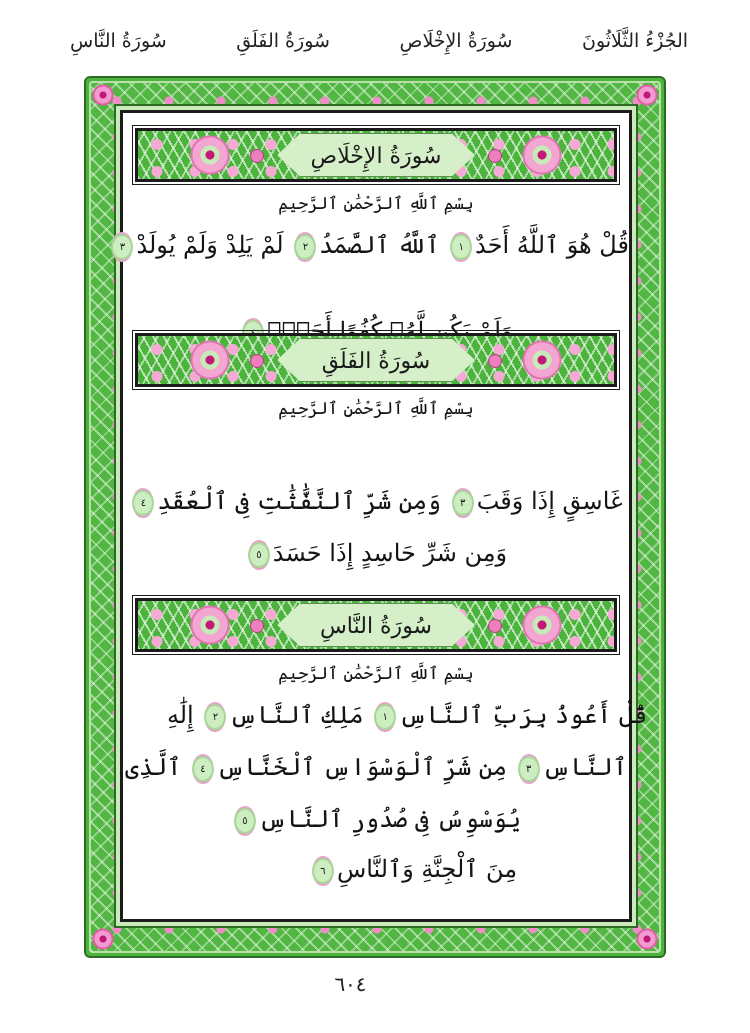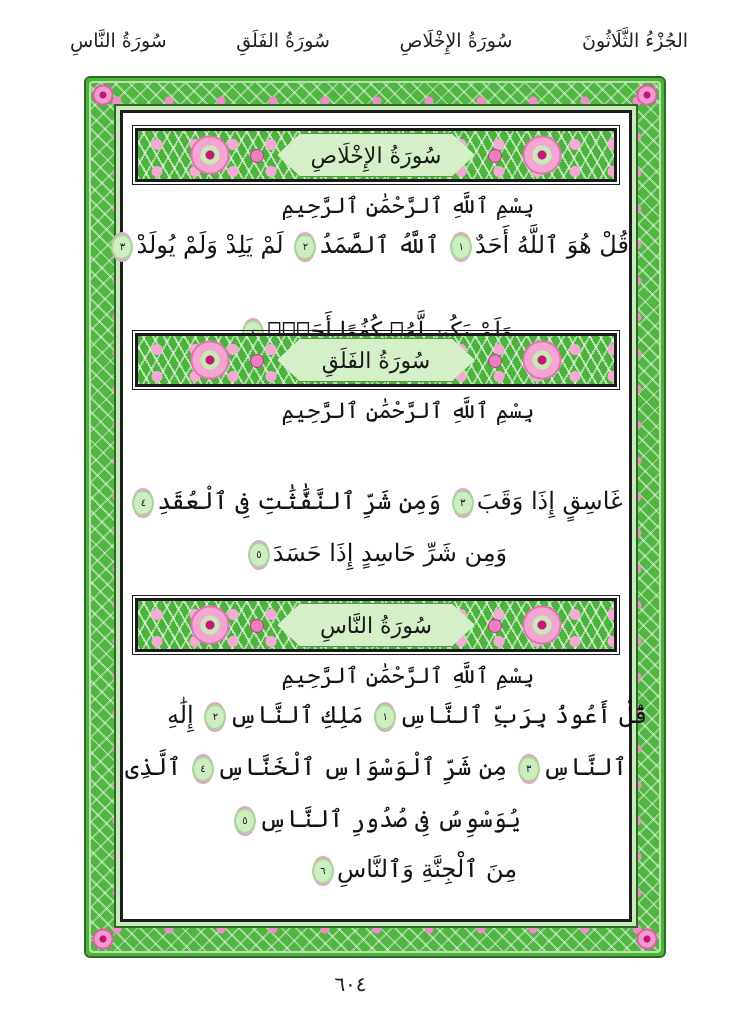--- a/index.html
+++ b/index.html
@@ -47,21 +47,21 @@
   .banner-dot.right { right:112px; }
   .banner-cartouche { position:relative; z-index:2; width:196px; height:42px; background:#d5efc9;
     border:1px solid #5a8f4c; border-radius:22px / 21px;
     display:flex; align-items:center; justify-content:center;
     clip-path: polygon(12% 0, 88% 0, 100% 50%, 88% 100%, 12% 100%, 0 50%); }
   .banner-cartouche span { font-family:"DejaVu Serif", serif; font-size:22px; color:#1a1a1a; direction:rtl; }
 
   
   .line { position:absolute; left:0; width:506px; text-align:center; direction:rtl; white-space:nowrap;
     font-family:"DejaVu Serif", serif; color:#141414; }
-  .basmala { font-size:22px;padding-left:32px; }
+  .basmala { font-size:17px; }
   .ayah-line { font-size:24px; }
   .ayah-marker { display:inline-flex; align-items:center; justify-content:center; vertical-align:middle;
     width:18px; height:22px; margin:0 3px; border-radius:50%;
     background:#cdeec0; border:2px solid #a9d69a; box-shadow:0 -3px 0 -1px #e6a3c9, 0 3px 0 -1px #e6a3c9;
     font-size:10px; color:#1a1a1a; font-family:"DejaVu Sans", sans-serif; }
 
   .page-number { position:absolute; top:972px; left:0; width:701px; text-align:center;
     font-family:"DejaVu Serif", serif; font-size:20px; color:#222; direction:rtl; }
 </style>
 </head>

